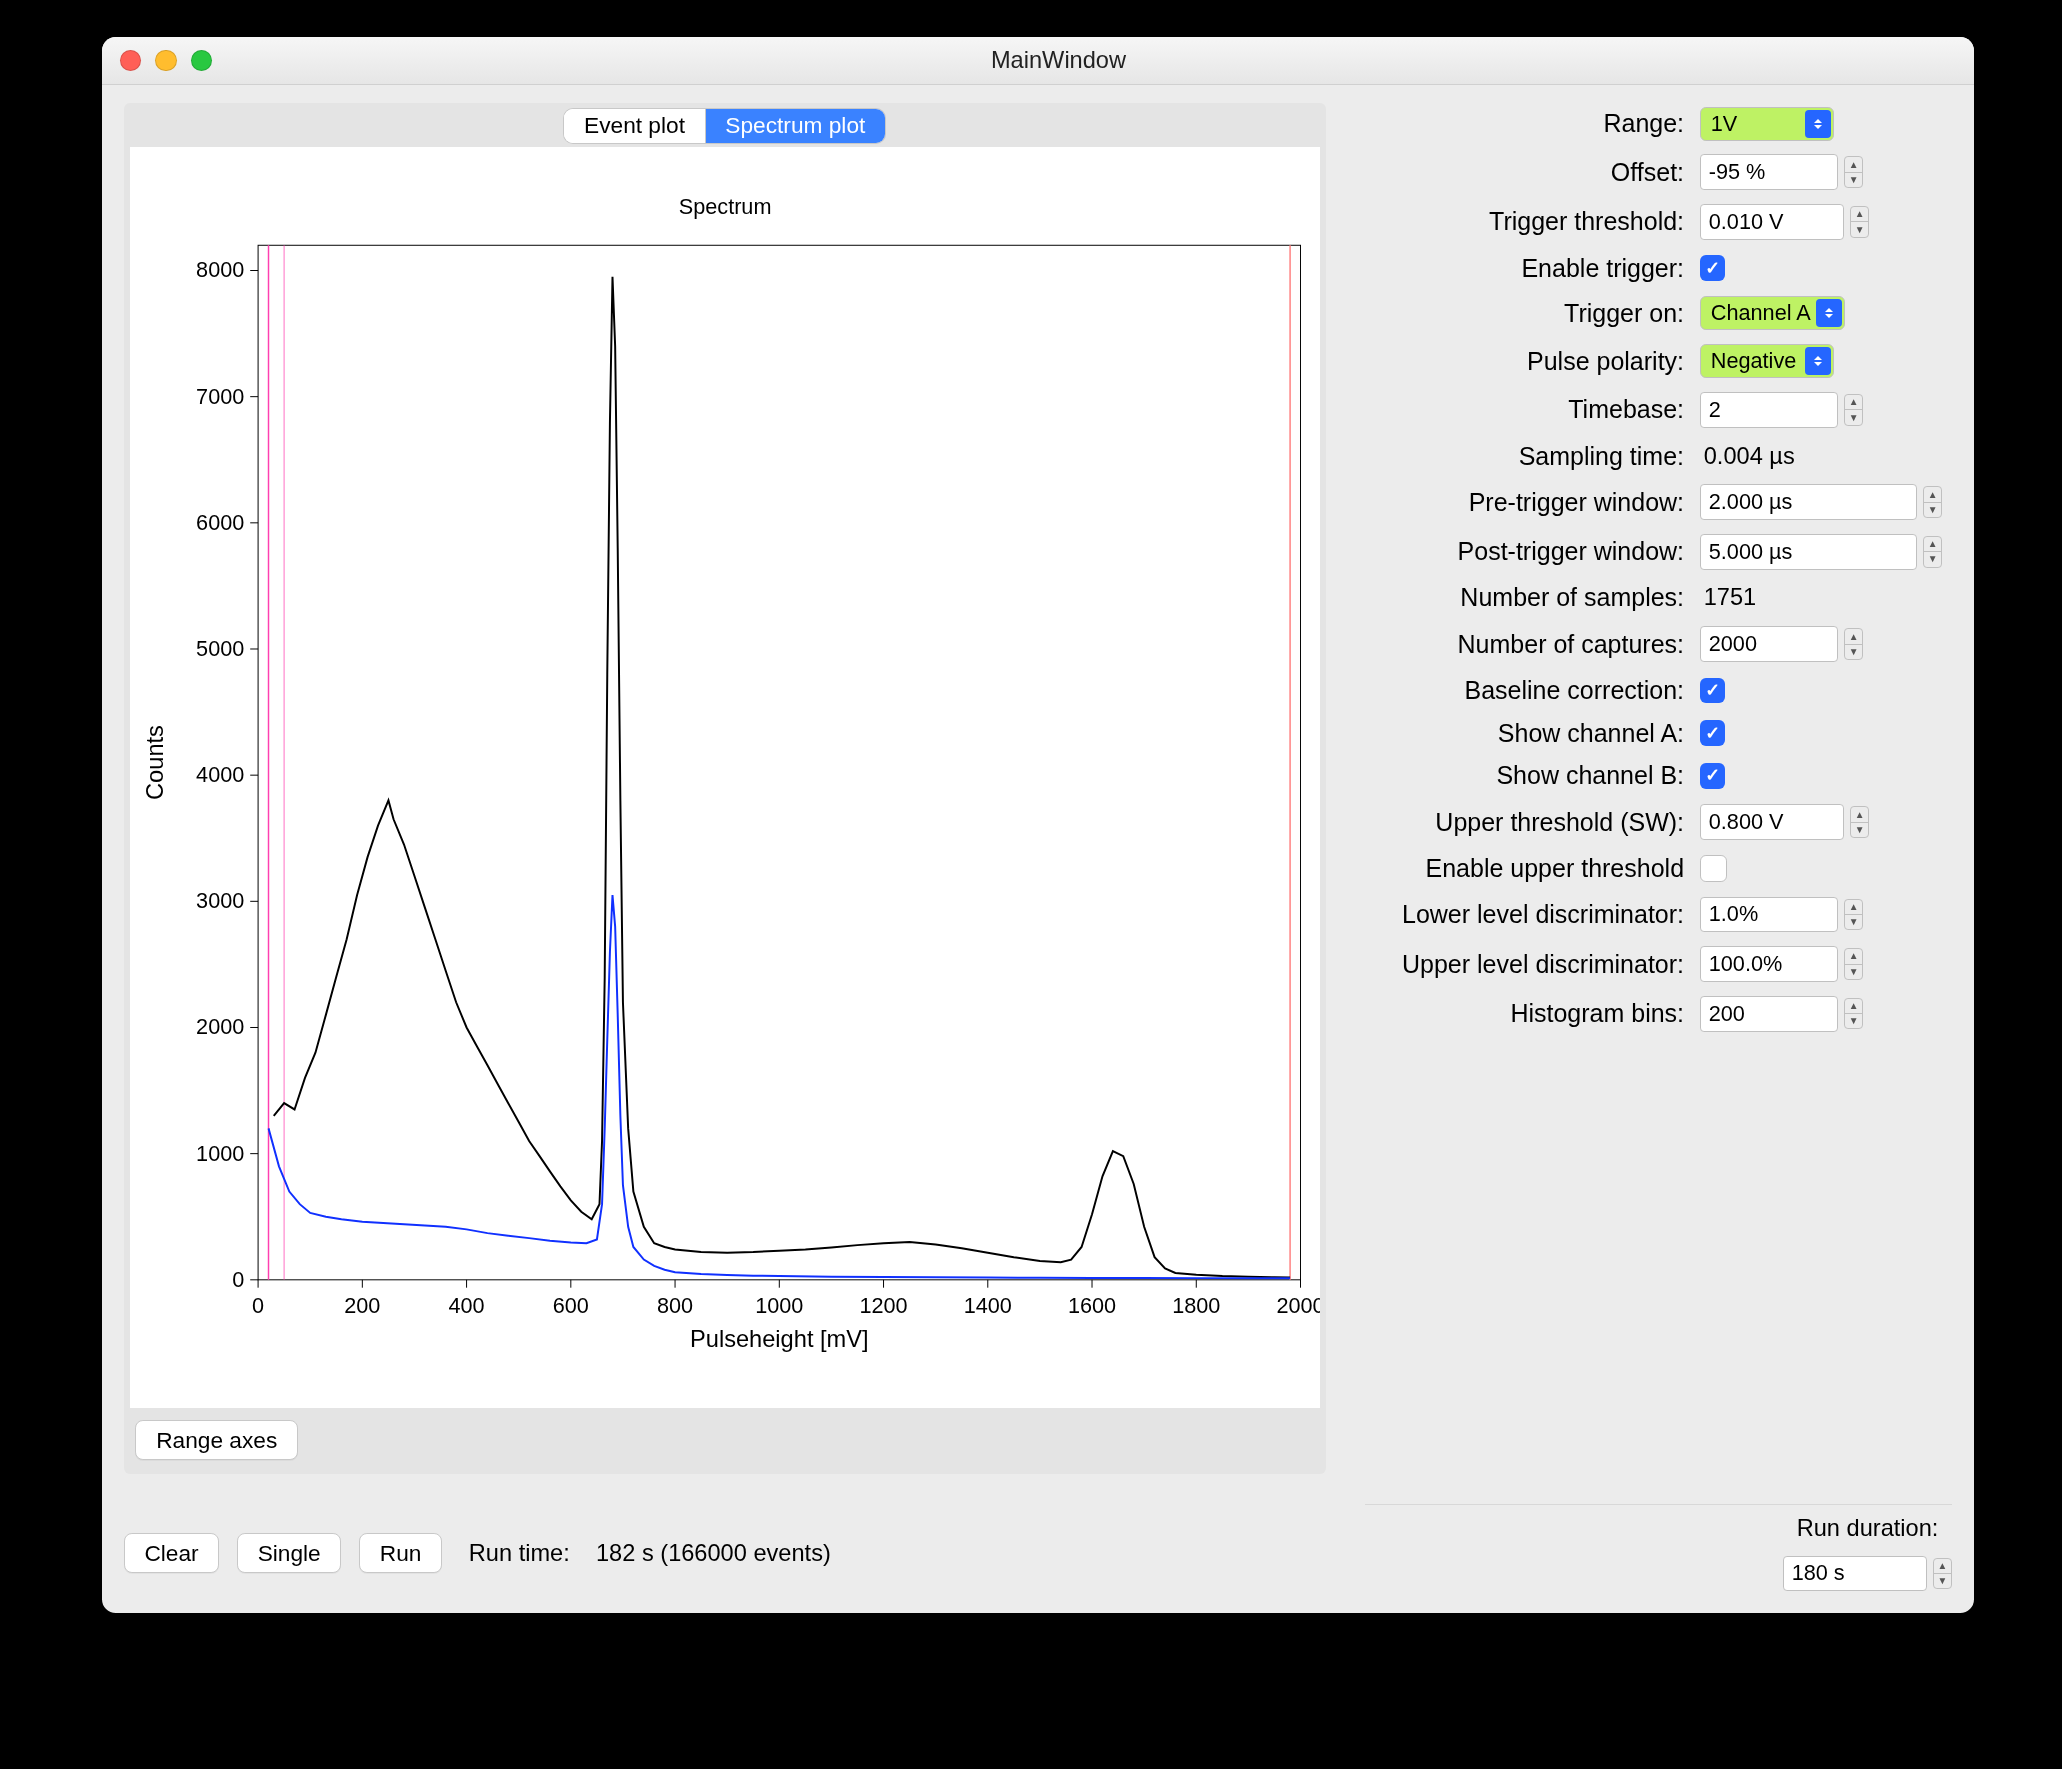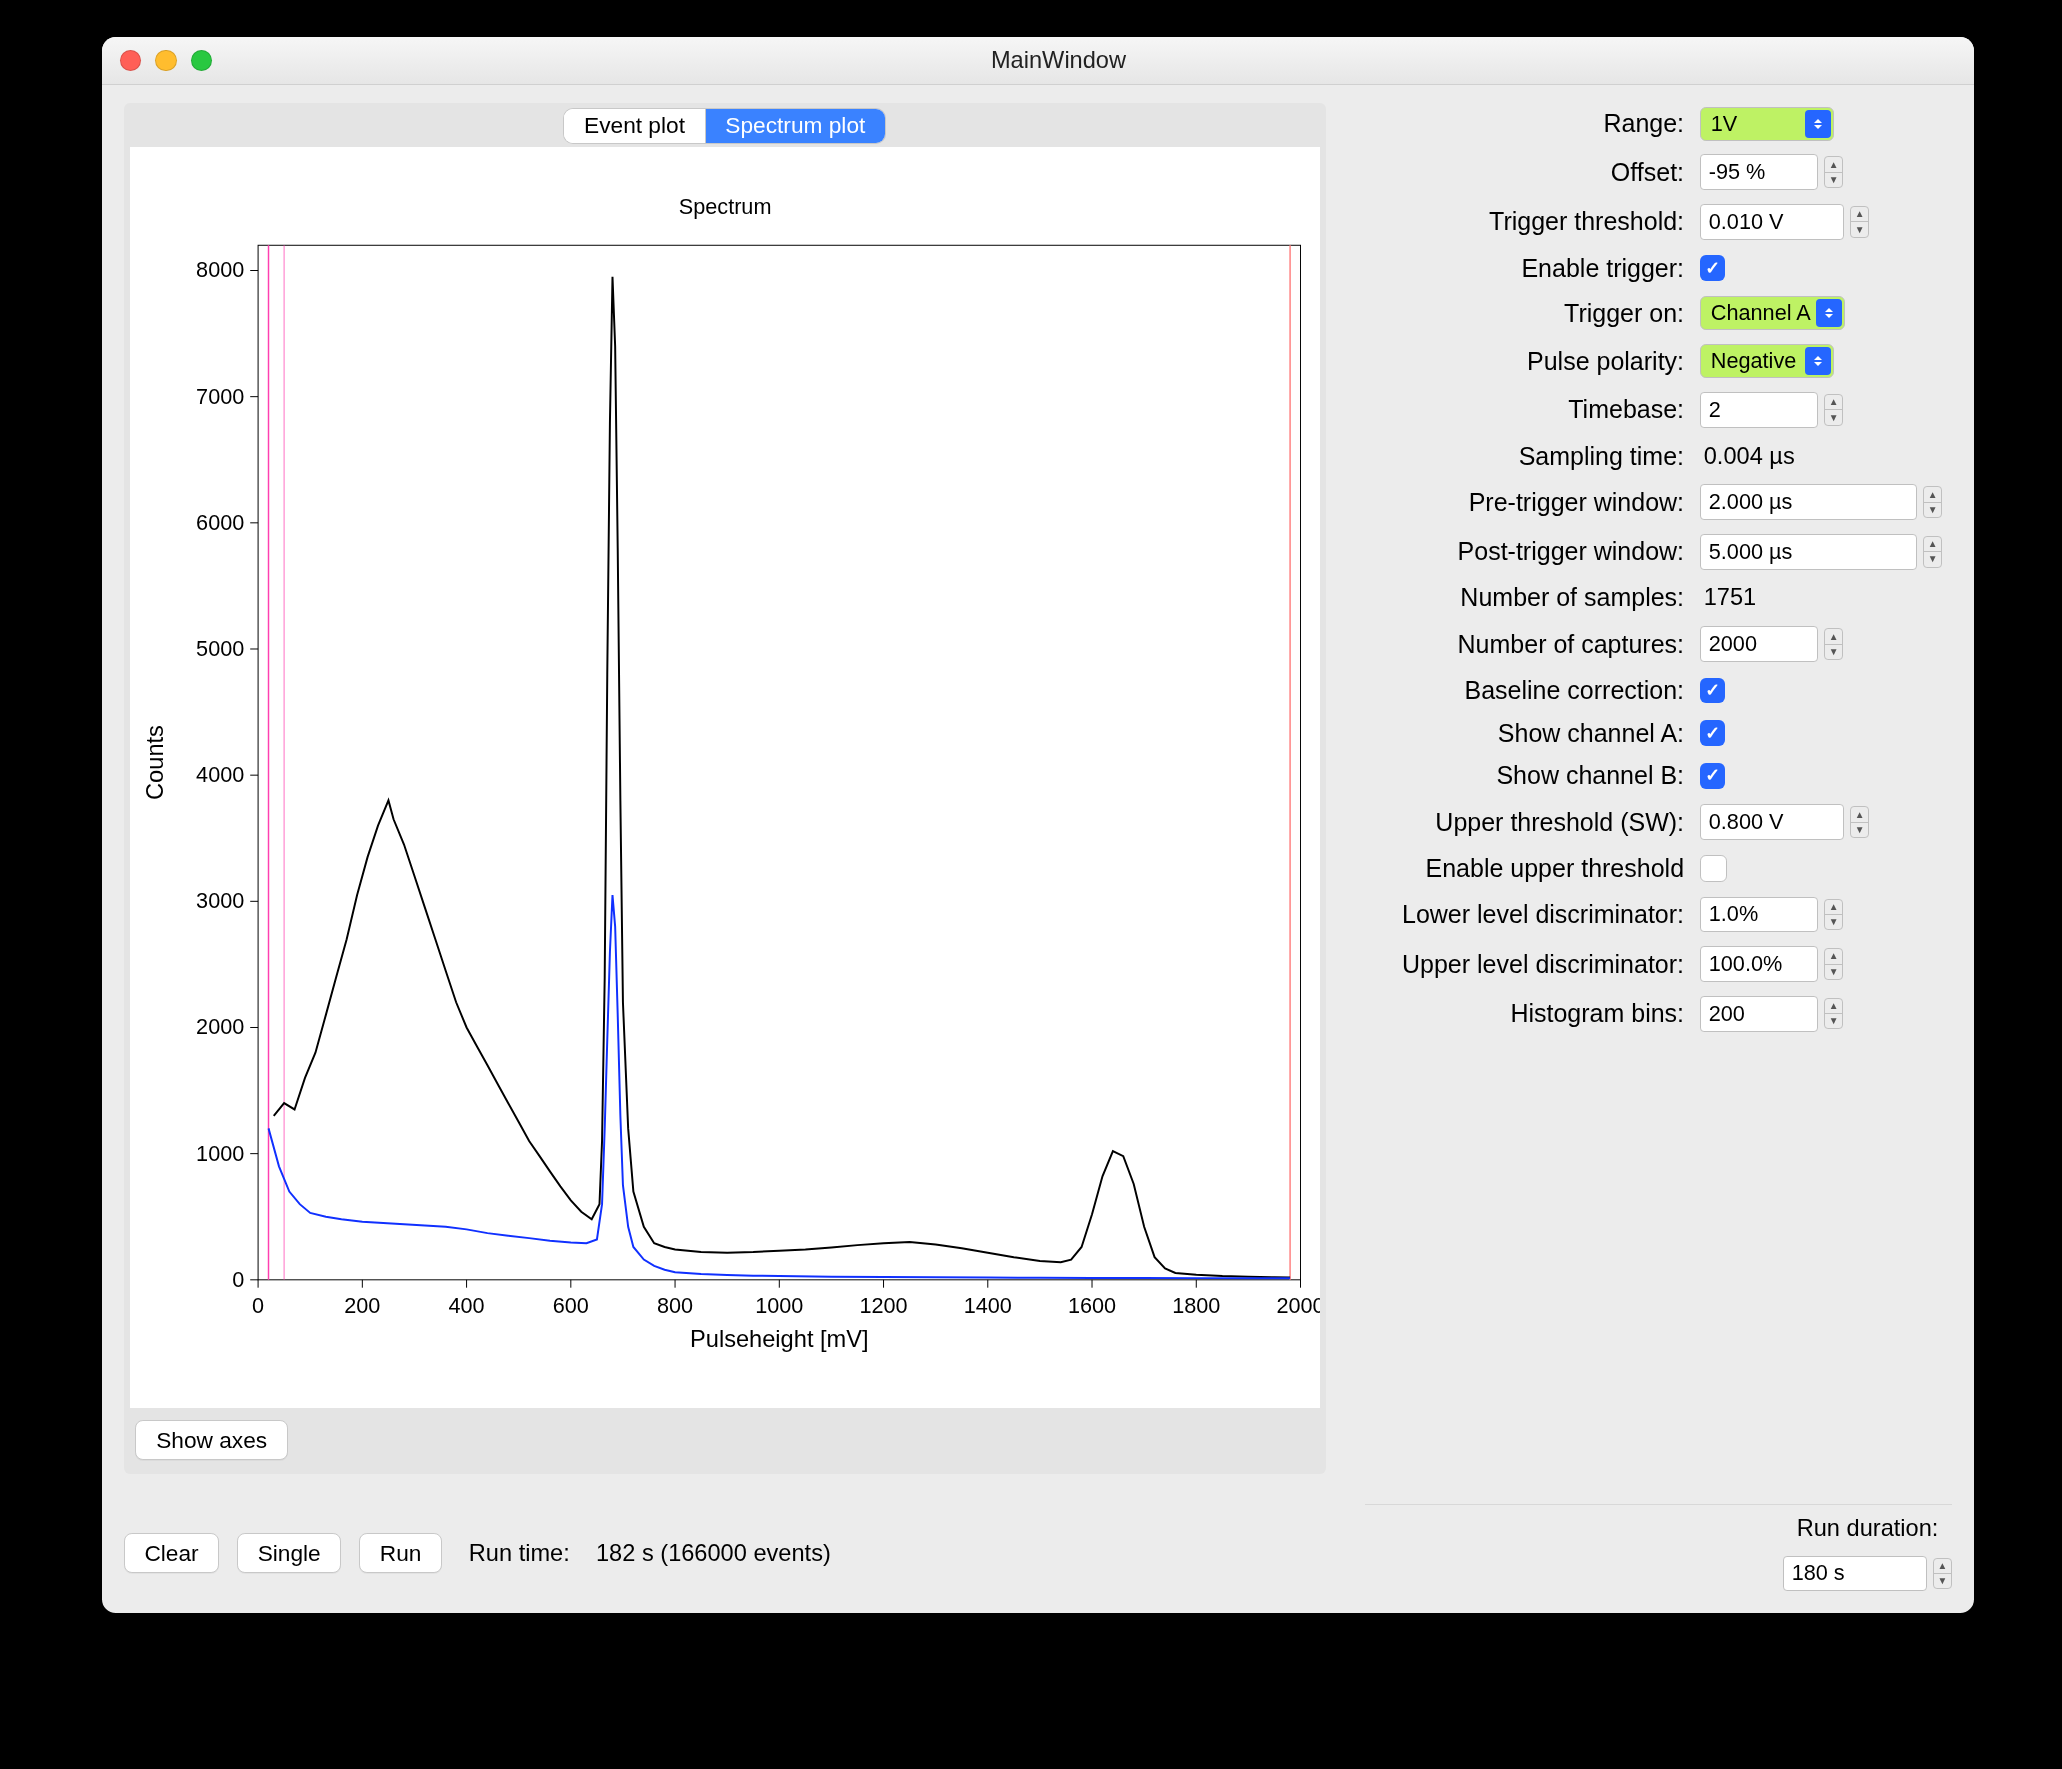--- a/index.html
+++ b/index.html
@@ -159,21 +159,21 @@
     display: flex;
     align-items: center;
     gap: 3.9px;
   }
   .mac-input {
     background: #fff;
     border: 1px solid #c0c0c0;
     border-radius: 3.9px;
     padding: 3.9px 7.9px;
     font-size: 21.7px;
-    width: 118px;
+    width: 138px;
     box-sizing: border-box;
   }
   .mac-input.wide { width: 217px; }
   .mac-input.mid  { width: 144px; }
   .stepper {
     width: 17.7px;
     height: 29.6px;
     display: flex;
     flex-direction: column;
     border: 1px solid #c0c0c0;
@@ -340,21 +340,21 @@
                 <line x1="1177.42" y1="60" x2="1177.42" y2="1110" stroke="#ff8080" stroke-width="1.5" opacity="1"></line>
                 <defs>
                   <clipPath id="clip">
                     <rect x="130" y="60" width="1058" height="1050"></rect>
                   </clipPath>
                 </defs>
                 <path d="M 145.9 943.5 L 156.4 930.7 L 167.0 937.1 L 177.6 905.1 L 188.2 879.5 L 198.8 841.1 L 209.3 802.7 L 219.9 764.3 L 230.5 719.5 L 241.1 681.0 L 251.7 649.0 L 262.3 623.4 L 267.5 642.6 L 278.1 668.2 L 288.7 700.2 L 299.3 732.3 L 309.9 764.3 L 320.4 796.3 L 331.0 828.3 L 341.6 853.9 L 352.2 873.1 L 362.8 892.3 L 373.3 911.5 L 383.9 930.7 L 394.5 949.9 L 405.1 969.1 L 415.7 984.5 L 426.2 999.9 L 436.8 1015.2 L 447.4 1029.3 L 458.0 1040.9 L 468.6 1048.5 L 476.5 1033.2 L 479.1 969.1 L 481.8 802.7 L 484.4 495.4 L 487.1 239.3 L 489.7 92.0 L 492.4 162.4 L 495.0 367.3 L 497.7 623.4 L 500.3 828.3 L 505.6 956.3 L 510.9 1020.4 L 521.5 1056.2 L 532.0 1072.9 L 542.6 1076.7 L 553.2 1079.3 L 579.6 1081.8 L 606.1 1082.5 L 632.5 1081.8 L 659.0 1080.5 L 685.5 1079.3 L 711.9 1077.3 L 738.3 1074.8 L 764.8 1072.9 L 791.3 1071.6 L 817.7 1074.1 L 844.2 1078.0 L 870.6 1082.5 L 897.0 1087.0 L 923.5 1090.8 L 944.7 1092.1 L 955.2 1089.5 L 965.8 1076.7 L 976.4 1043.4 L 987.0 1005.0 L 997.6 979.4 L 1008.1 984.5 L 1018.7 1012.7 L 1029.3 1056.2 L 1039.9 1087.0 L 1050.5 1098.5 L 1061.0 1103.0 L 1082.2 1104.9 L 1108.7 1106.2 L 1135.1 1106.8 L 1161.5 1107.4 L 1177.4 1107.7" fill="none" stroke="#000000" stroke-width="2" clip-path="url(#clip)"></path>
                 <path d="M 140.6 956.3 L 151.2 994.8 L 161.7 1020.4 L 172.3 1033.2 L 182.9 1042.1 L 198.8 1046.0 L 214.6 1048.5 L 235.8 1051.1 L 257.0 1052.4 L 278.1 1053.7 L 299.3 1054.9 L 320.4 1056.2 L 341.6 1058.8 L 362.8 1062.6 L 383.9 1065.2 L 405.1 1067.7 L 426.2 1070.3 L 447.4 1072.2 L 463.3 1072.9 L 473.9 1069.0 L 479.1 1033.2 L 481.8 956.3 L 484.4 866.7 L 487.1 777.1 L 489.7 719.5 L 492.4 751.5 L 495.0 841.1 L 497.7 943.5 L 500.3 1014.0 L 505.6 1056.2 L 510.9 1076.7 L 521.5 1089.5 L 532.0 1095.9 L 542.6 1099.8 L 553.2 1102.3 L 579.6 1104.2 L 606.1 1105.1 L 632.5 1105.8 L 659.0 1106.2 L 711.9 1106.8 L 764.8 1107.2 L 817.7 1107.4 L 870.6 1107.7 L 923.5 1108.0 L 976.4 1108.1 L 1029.3 1108.2 L 1082.2 1108.3 L 1135.1 1108.5 L 1177.4 1108.5" fill="none" stroke="#1030ff" stroke-width="2" clip-path="url(#clip)"></path>
               </svg>
             <div class="below-plot">
-              <span class="mac-button">Show axes</span>
+              <span class="mac-button">Range axes</span>
             </div>
           </div>
         </div>
 
         <div class="right">
           <div class="form" id="form">
               <label>Range:</label>
               <div class="ctrl">
                 <div class="mac-select"><span>1V</span><span class="arrow"></span></div>
               </div>

